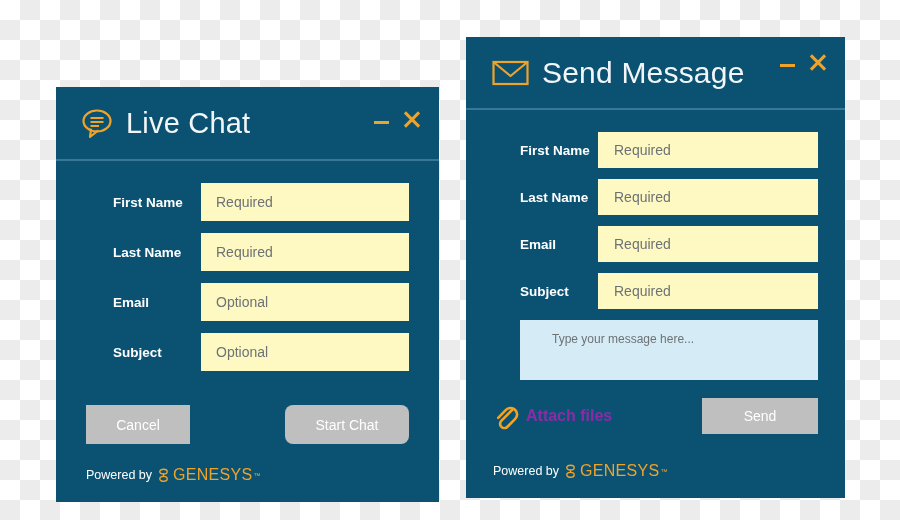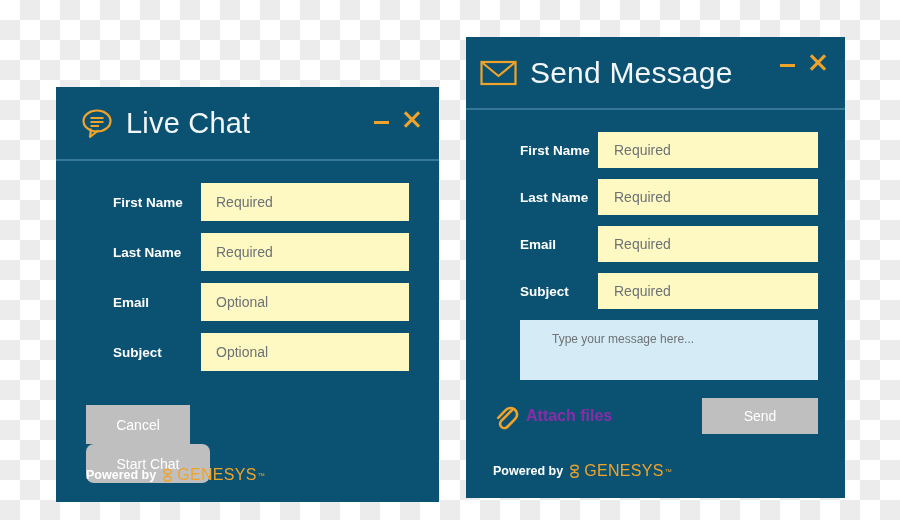--- a/index.html
+++ b/index.html
@@ -45,21 +45,21 @@
   }
 
   
   .panel-header {
     position: relative;
     display: flex;
     align-items: center;
     box-sizing: border-box;
   }
   .panel-chat .panel-header { height: 72px; padding-left: 24px; }
-  .panel-message .panel-header { height: 71px; padding-left: 14px; }
+  .panel-message .panel-header { height: 71px; padding-left: 26px; }
 
   .header-divider {
     position: absolute;
     left: 0;
     right: 0;
     height: 2px;
     background: #3f7f9e;
     opacity: 0.85;
   }
   .panel-chat .header-divider { top: 72px; }
@@ -172,21 +172,20 @@
     height: 60px;
     cursor: text;
   }
 
   
   .actions-chat {
     display: flex;
     justify-content: space-between;
     padding: 22px 30px 0 30px;
     box-sizing: border-box;
-    flex-direction: column;
   }
   .actions-message {
     display: flex;
     align-items: center;
     justify-content: space-between;
     padding: 18px 27px 0 27px;
     box-sizing: border-box;
   }
 
   .btn {
@@ -231,21 +230,21 @@
     right: 0;
     display: flex;
     align-items: center;
     box-sizing: border-box;
   }
   .panel-chat .footer { padding: 0 0 18px 30px; }
   .panel-message .footer { padding: 0 0 18px 27px; }
 
   .powered-text {
     color: #ffffff;
-    font-weight: bold;
+    font-weight: normal;
     font-size: 12.5px;
     margin-right: 5px;
   }
   .genesys-mark {
     width: 13px;
     height: 15px;
     margin-right: 3px;
     flex: 0 0 auto;
   }
   .genesys-word {

